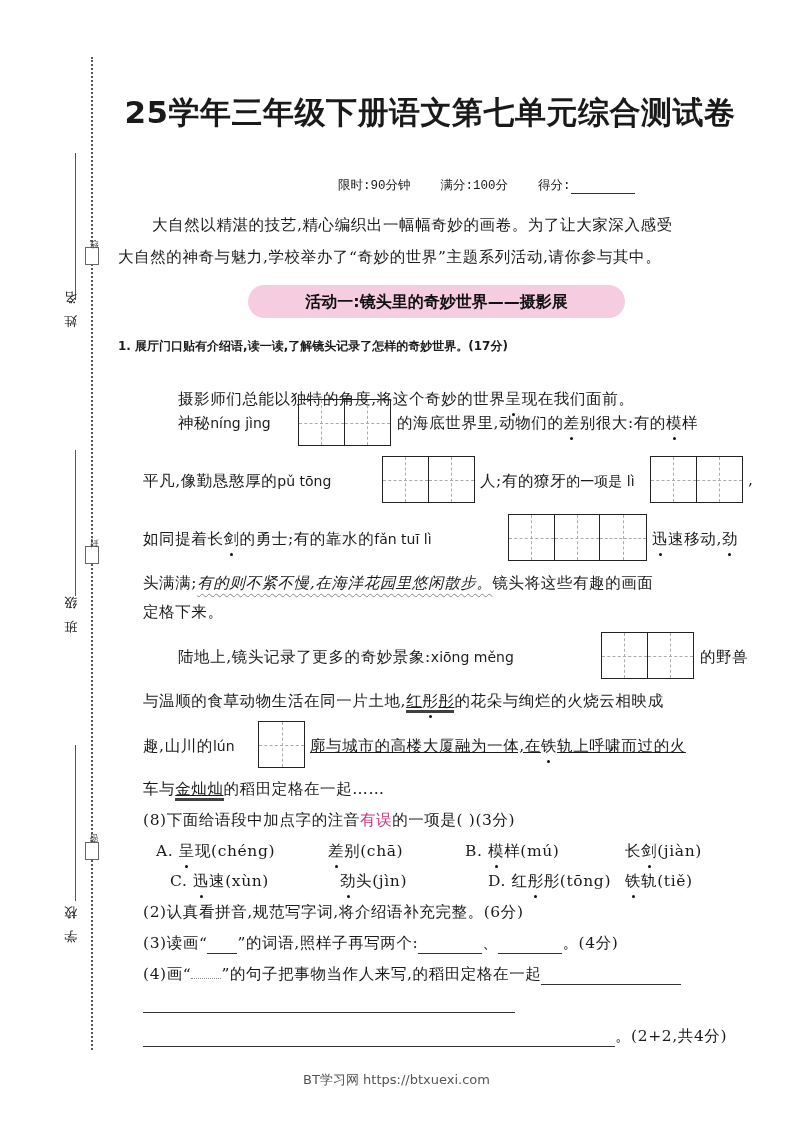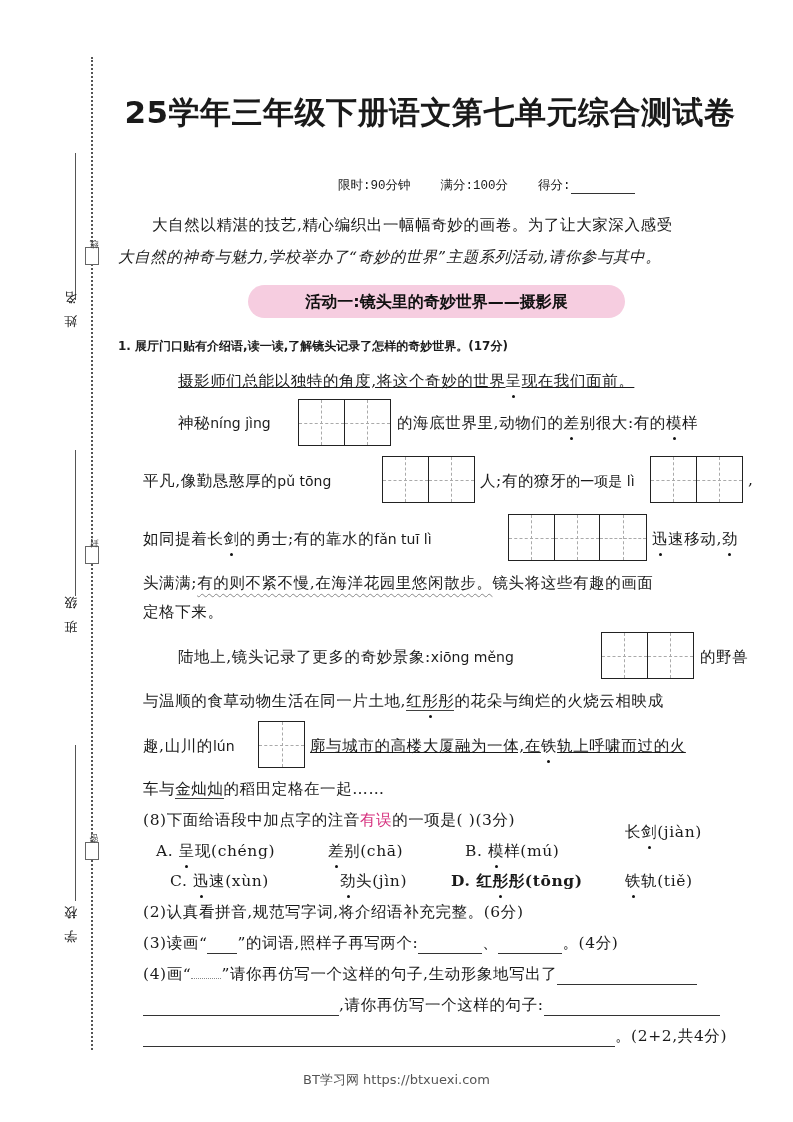--- a/index.html
+++ b/index.html
@@ -8,22 +8,22 @@
   .serif { font-family:Liberation Mono, monospace; }
   .title { left:0; width:860px; top:92px; text-align:center; font-size:31px; font-family:"DejaVu Sans", sans-serif; font-weight:bold; letter-spacing:0.5px; }
   .meta { left:338px; top:177px; font-size:12.5px; white-space:nowrap; }
   .meta .blank { display:inline-block; width:64px; border-bottom:1px solid #333; height:12px; vertical-align:bottom; }
   .para { font-size:15.5px; white-space:nowrap; letter-spacing:0.6px; }
   .banner { left:248px; top:285px; width:377px; height:33px; background:#f6cde0; border-radius:17px; text-align:center; line-height:33px; font-family:"DejaVu Sans", sans-serif; font-size:16px; font-weight:bold; color:#111; }
   .qtitle { left:118px; top:338px; font-family:"DejaVu Sans", sans-serif; font-size:12px; font-weight:bold; white-space:nowrap; }
   .pinyin { font-family:"DejaVu Sans", sans-serif; font-size:14px; letter-spacing:0; }
   .em { position:relative; display:inline-block; }
   .em::after { content:""; position:absolute; left:50%; bottom:-6px; width:3px; height:3px; margin-left:-1.5px; background:#111; border-radius:50%; }
-  .uline { border-bottom:1px solid #404040; }
-  .wavy { text-decoration:underline wavy #888; text-underline-offset:5px; text-decoration-thickness:1px; }
+  .uline { border-bottom:3px solid #404040;text-decoration:underline; }
+  .wavy { text-decoration:underline wavy #888; text-underline-offset:5px; text-decoration-thickness:1px;font-style:italic; }
   .pink { color:#d6307e; }
   .grid { position:absolute; display:flex; border:1px solid #222; box-sizing:border-box; }
   .cell { position:relative; width:46px; height:100%; box-sizing:border-box; border-right:1px solid #222; }
   .cell:last-child { border-right:none; }
   .cell::before { content:""; position:absolute; left:50%; top:0; bottom:0; border-left:1px dashed #aaa; }
   .cell::after { content:""; position:absolute; top:50%; left:0; right:0; border-top:1px dashed #aaa; }
   .dotline { left:91px; top:57px; height:993px; border-left:2px dotted #555; }
   .sideline { width:1px; background:#555; }
   .sidelabel { font-size:13px; writing-mode:vertical-rl; transform:rotate(180deg); white-space:nowrap; letter-spacing:10px; }
   .sealbox { width:12px; height:16px; border:1px solid #666; font-size:9px; line-height:16px; text-align:center; background:#fff; color:#444; writing-mode:vertical-rl; transform:rotate(180deg); }
@@ -48,27 +48,27 @@
 <div class="abs sealbox" style="left:85px;top:842px;">密</div>
 
 <div class="abs title">25学年三年级下册语文第七单元综合测试卷</div>
 <div class="abs meta serif">
   <span>限时:90分钟</span>&nbsp;&nbsp;&nbsp;
   <span>满分:100分</span>&nbsp;&nbsp;&nbsp;
   <span>得分:</span><span class="blank"></span>
 </div>
 
 <div class="abs para" style="left:152px;top:215px;">大自然以精湛的技艺,精心编织出一幅幅奇妙的画卷。为了让大家深入感受</div>
-<div class="abs para" style="left:118px;top:247px;font-style:italic;">大自然的神奇与魅力,学校举办了“奇妙的世界”主题系列活动,请你参与其中。</div>
+<div class="abs para" style="left:118px;top:247px;">大自然的神奇与魅力,学校举办了“奇妙的世界”主题系列活动,请你参与其中。</div>
 
 <div class="abs banner">活动一:镜头里的奇妙世界——摄影展</div>
 
 <div class="abs qtitle">1. 展厅门口贴有介绍语,读一读,了解镜头记录了怎样的奇妙世界。(17分)</div>
 
-<div class="abs para" style="left:178px;top:371px;text-decoration:underline;">
+<div class="abs para" style="left:178px;top:389px;">
   <span>摄影师们总能以独特的角度,将这个奇妙的世界</span><span class="em">呈</span><span>现在我们面前。</span>
 </div>
 
 <div class="abs para" style="left:178px;top:413px;">
   <span>神秘</span><span class="pinyin">níng jìng</span>
 </div>
 <div class="grid" style="left:298px;top:399px;width:93px;height:47px;">
     <div class="cell"></div>
     <div class="cell"></div>
   </div>
@@ -142,46 +142,46 @@
 
 <div class="abs para" style="left:156px;top:841px;">
   <span>A.</span> <span class="em">呈</span><span>现(chéng)</span>
 </div>
 <div class="abs para" style="left:328px;top:841px;">
   <span class="em">差</span><span>别(chā)</span>
 </div>
 <div class="abs para" style="left:465px;top:841px;">
   <span>B.</span> <span class="em">模</span><span>样(mú)</span>
 </div>
-<div class="abs para" style="left:625px;top:822px;text-align:right;">
+<div class="abs para" style="left:625px;top:841px;text-align:right;">
   <span>长</span><span class="em">剑</span><span>(jiàn)</span>
 </div>
 
 <div class="abs para" style="left:170px;top:871px;">
   <span>C.</span> <span class="em">迅</span><span>速(xùn)</span>
 </div>
 <div class="abs para" style="left:340px;top:871px;">
   <span class="em">劲</span><span>头(jìn)</span>
 </div>
-<div class="abs para" style="left:451px;top:871px;font-weight:bold;">
+<div class="abs para" style="left:488px;top:871px;">
   <span>D.</span> <span>红</span><span class="em">彤</span><span>彤(tōng)</span>
 </div>
 <div class="abs para" style="left:625px;top:871px;">
   <span class="em">铁</span><span>轨(tiě)</span>
 </div>
 
 <div class="abs para" style="left:143px;top:902px;">(2)认真看拼音,规范写字词,将介绍语补充完整。(6分)</div>
 
 <div class="abs para" style="left:143px;top:933px;">
   <span>(3)读画“</span><span class="blankline" style="width:30px;"></span><span>”的词语,照样子再写两个:</span><span class="blankline" style="width:64px;"></span><span>、</span><span class="blankline" style="width:64px;"></span><span>。(4分)</span>
 </div>
 
 <div class="abs para" style="left:143px;top:964px;">
-  <span>(4)画“</span><span style="display:inline-block;width:30px;border-bottom:1px dotted #888;height:12px;"></span><span>”请你再仿写一个这样的句子,生动形象地写出了</span><span class="blankline" style="width:140px;"></span>
+  <span>(4)画“</span><span style="display:inline-block;width:30px;border-bottom:1px dotted #888;height:12px;"></span><span>”的句子把事物当作人来写,的稻田定格在一起</span><span class="blankline" style="width:140px;"></span>
 </div>
 <div class="abs para" style="left:143px;top:995px;">
-  <span class="blankline" style="width:196px;"></span><span>,请你再仿写一个这样的句子:</span><span class="blankline" style="width:176px;"></span>
+  <span class="blankline" style="width:196px;"></span><span class="blankline" style="width:176px;"></span>
 </div>
 <div class="abs para" style="left:143px;top:1026px;">
   <span class="blankline" style="width:472px;"></span><span>。(2+2,共4分)</span>
 </div>
 
 <div class="abs footer">BT学习网 https://btxuexi.com</div>
 
 </body></html>

